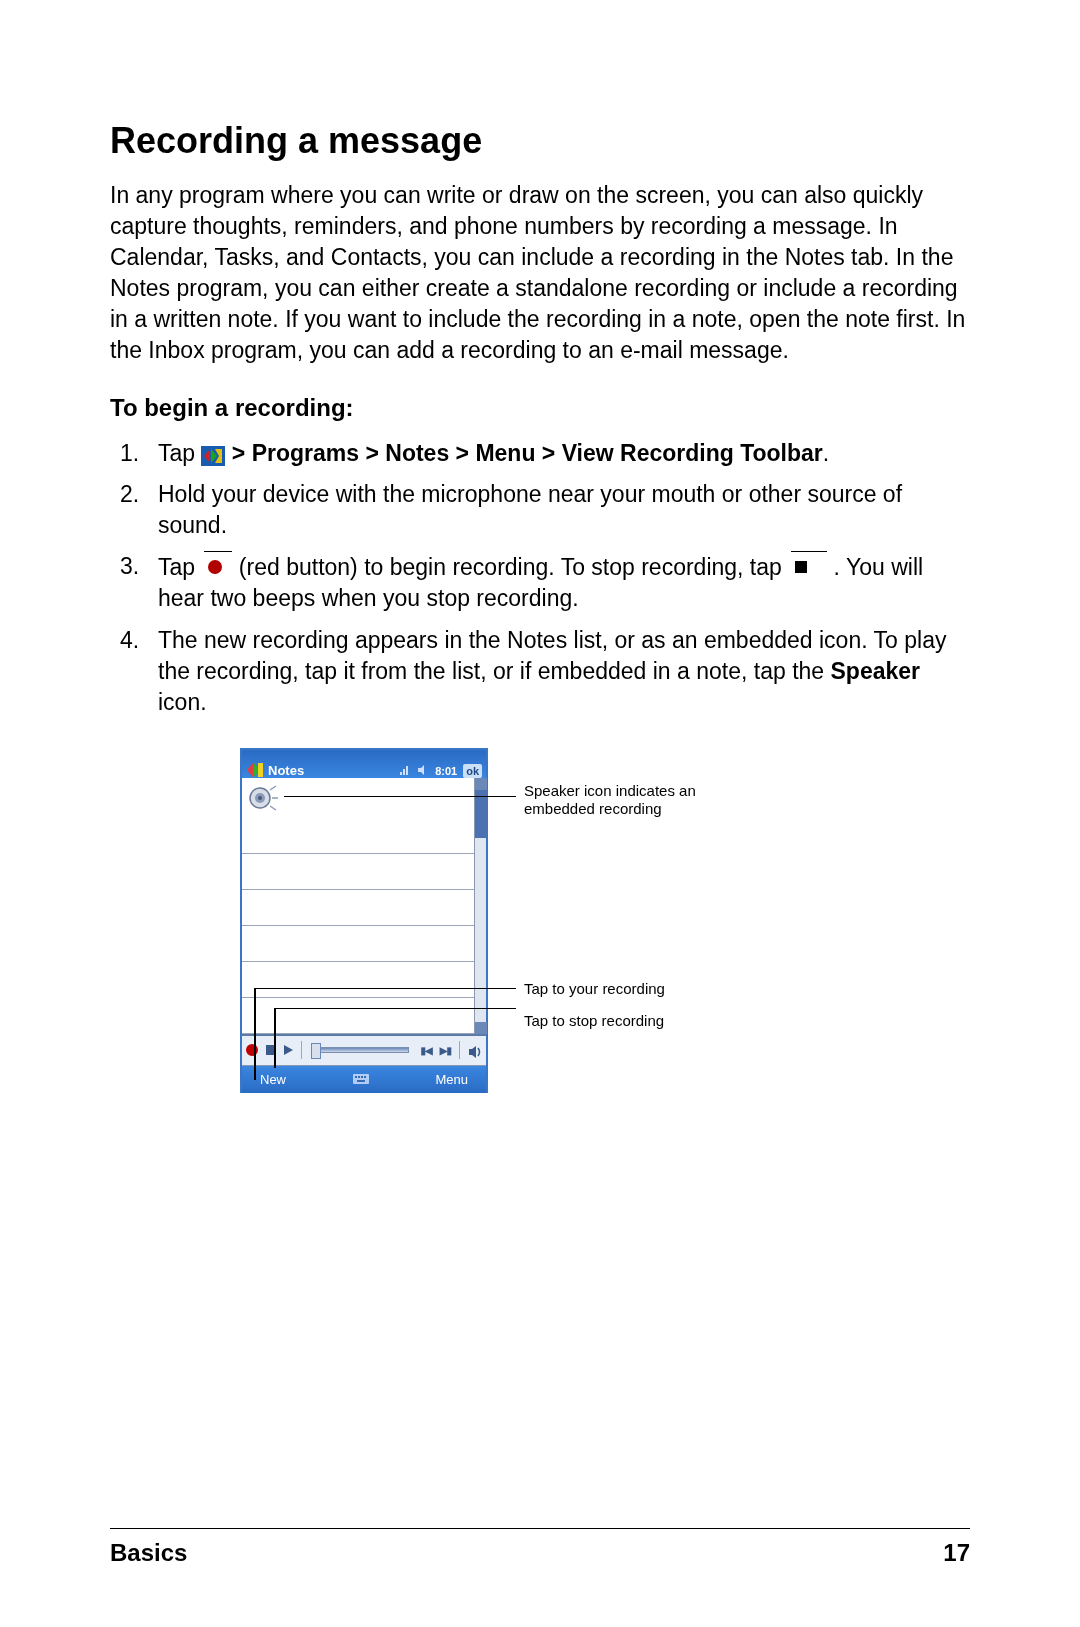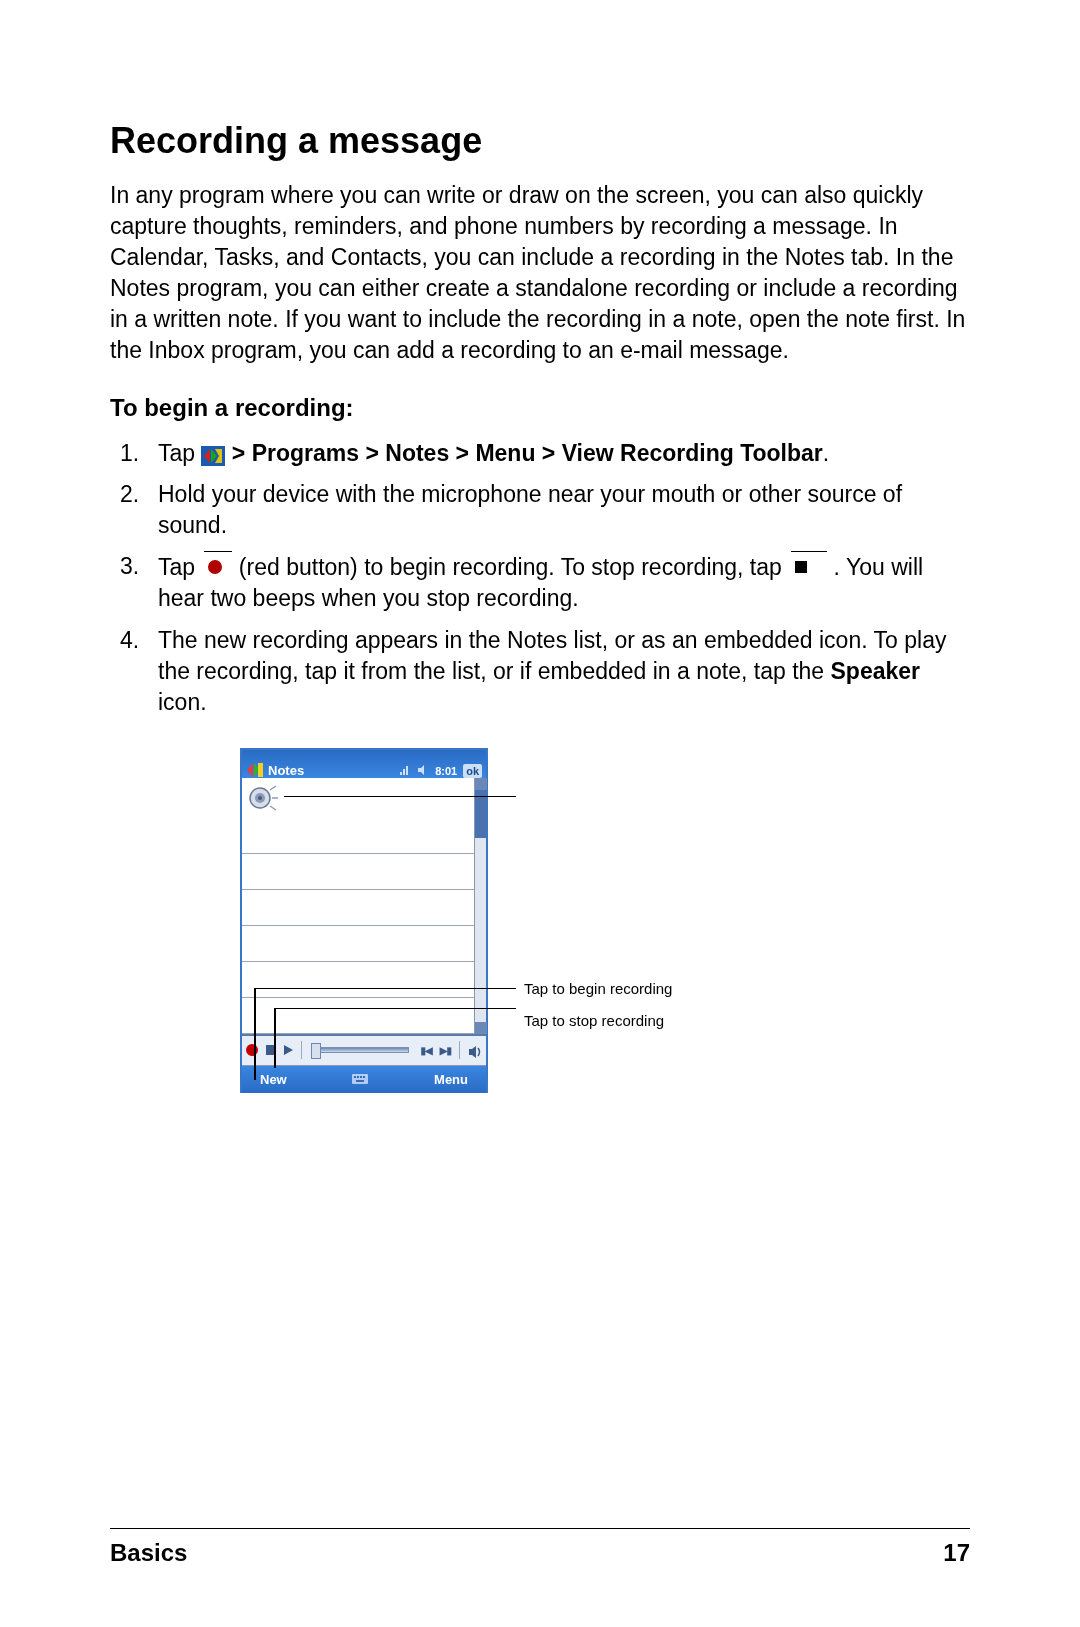--- a/index.html
+++ b/index.html
@@ -201,21 +201,21 @@
   .tb-skip { font-size: 10px; color:#3a5a8a; font-weight:bold; letter-spacing:-1px; }
   .tb-speaker { width:14px; height:12px; }
   .dev-menubar {
     height: 27px;
     background: linear-gradient(#3a86e0, #2a6bc4);
     display: flex;
     align-items: center;
     justify-content: space-between;
     color: #fff;
     font-size: 13px;
-    font-weight: bold;
+    font-weight: normal;
     padding: 0 18px;
   }
   .dev-kbd-ico { width:16px; height:14px; opacity:0.9; }
   
   .callout {
     position: absolute;
     font-size: 15px;
     line-height: 1.25;
     color: #000;
   }
@@ -342,24 +342,25 @@
               <rect x="8" y="4" width="2" height="2" fill="#3a6ab0"></rect>
               <rect x="11" y="4" width="2" height="2" fill="#3a6ab0"></rect>
               <rect x="4" y="8" width="8" height="2" fill="#3a6ab0"></rect>
             </svg>
         </span>
         <span>Menu</span>
       </div>
     </div>
 
     <div class="callout-line" style="left:44px; top:48px; width:232px;"></div>
+    <div class="callout" style="left:284px; top:34px; width:210px;">Speaker icon indicates an embedded recording</div>
 
     <div class="callout-line" style="left:14px; top:300px; width:1.5px; height:32px;"></div>
     <div class="callout-line" style="left:14px; top:240px; width:262px;"></div>
-    <div class="callout" style="left:284px; top:232px;">Tap to begin recording</div>
+    <div class="callout" style="left:284px; top:232px;">Tap to your recording</div>
 
     <div class="callout-line" style="left:34px; top:300px; width:1.5px; height:20px;"></div>
     <div class="callout-line" style="left:34px; top:260px; width:242px;"></div>
     <div class="callout" style="left:284px; top:252px;margin-top:12px;">Tap to stop recording</div>
 
     <div class="callout-line" style="left:14px; top:240px; width:1.5px; height:60px;"></div>
     <div class="callout-line" style="left:34px; top:260px; width:1.5px; height:40px;"></div>
   </div>
 
 </div>

